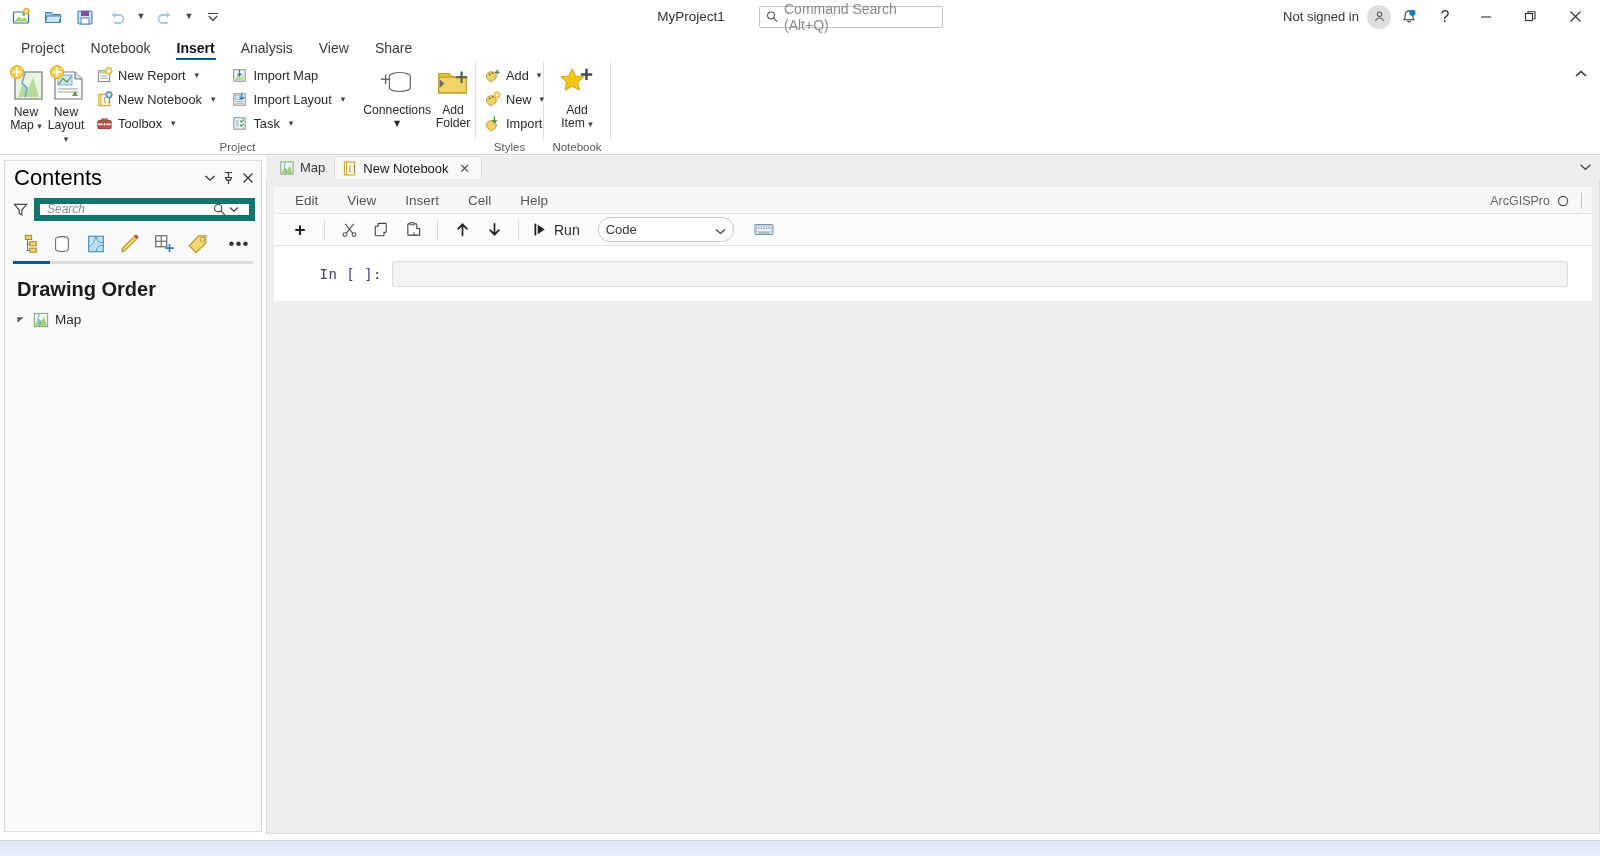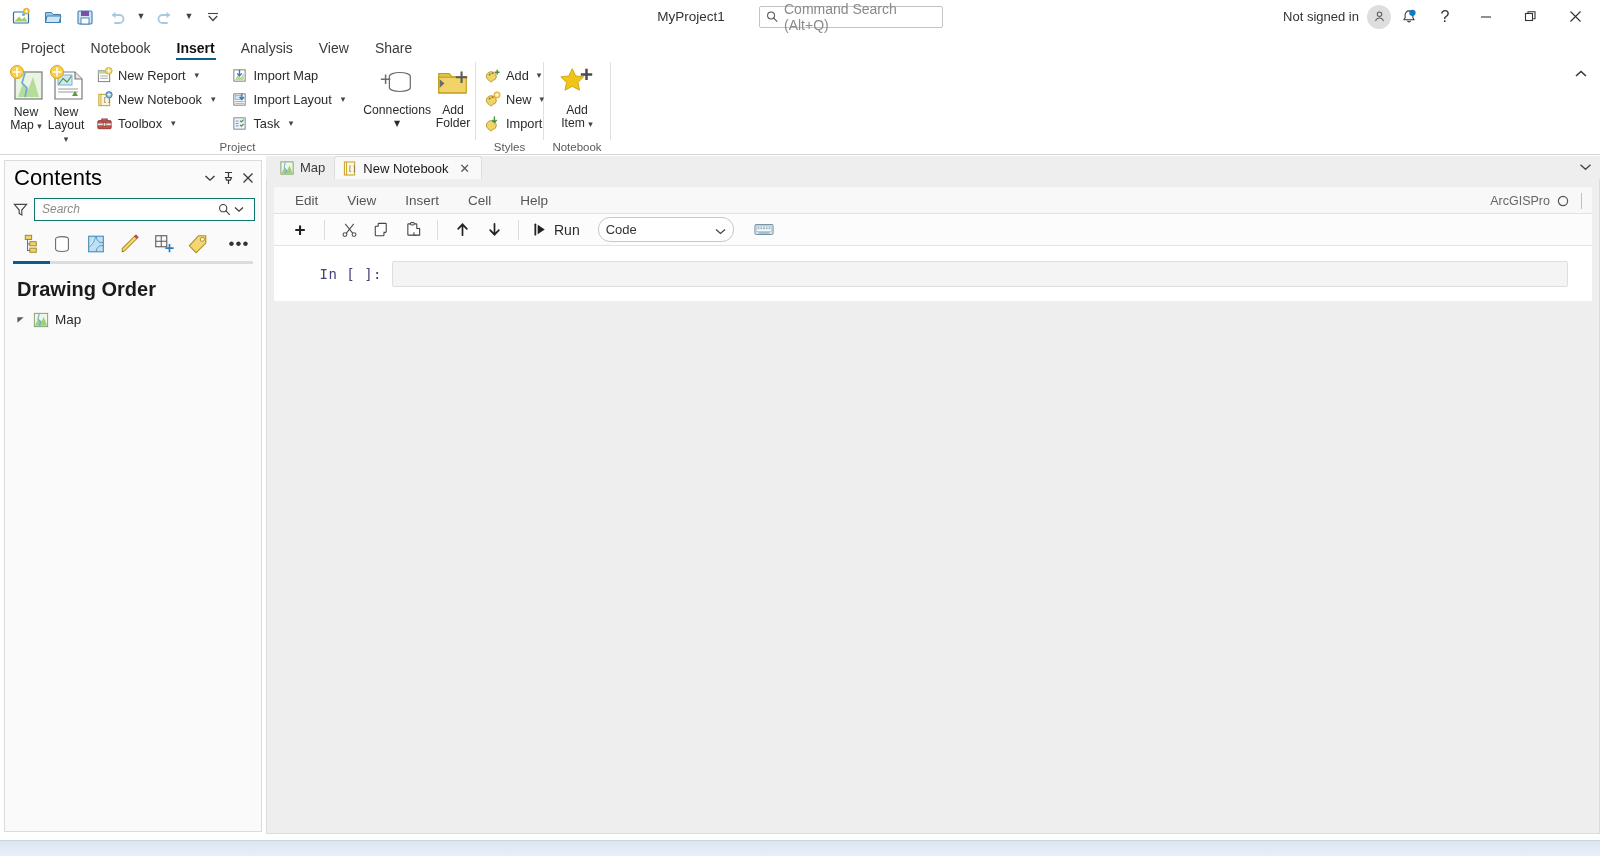--- a/index.html
+++ b/index.html
@@ -206,21 +206,21 @@
   .c-title { font-size: 22px; color: #000000; flex: 1; }
   .c-hbtn {
     width: 19px; height: 22px; display: flex; align-items: center; justify-content: center;
     cursor: pointer; border-radius: 2px;
   }
 
   .c-searchrow {
     display: flex; align-items: center; gap: 6px; padding: 0 6px 0 8px; height: 28px;
   }
   .c-search {
-    flex: 1; height: 23px; border: 1px solid #0f766e; background: #fff;
+    flex: 1; height: 23px; border: 6px solid #0f766e; background: #fff;
     display: flex; align-items: center; padding: 0 8px 0 7px; cursor: text;
   }
   .c-search .ph { flex: 1; font-size: 12px; color: #8a8a8a; font-style: italic; }
   .c-search .sbtn { width: 16px; display: flex; align-items: center; justify-content: center; cursor: pointer; }
   .c-search .cbtn { width: 14px; display: flex; align-items: center; justify-content: center; cursor: pointer; }
 
   .c-iconrow {
     display: flex; align-items: center; height: 34px; padding: 0 8px; gap: 4px; margin-top: 4px;
   }
   .c-icon {

